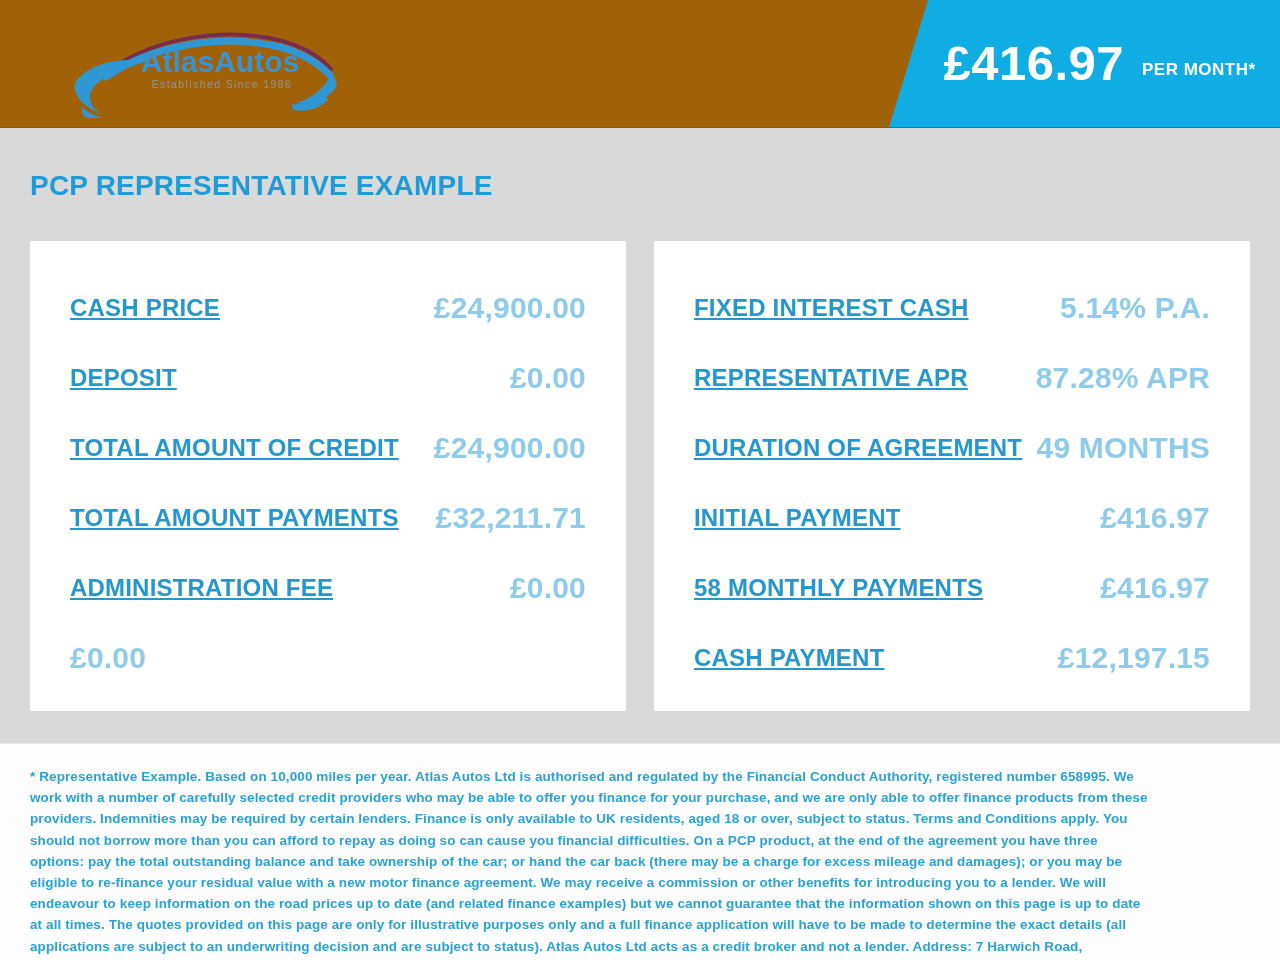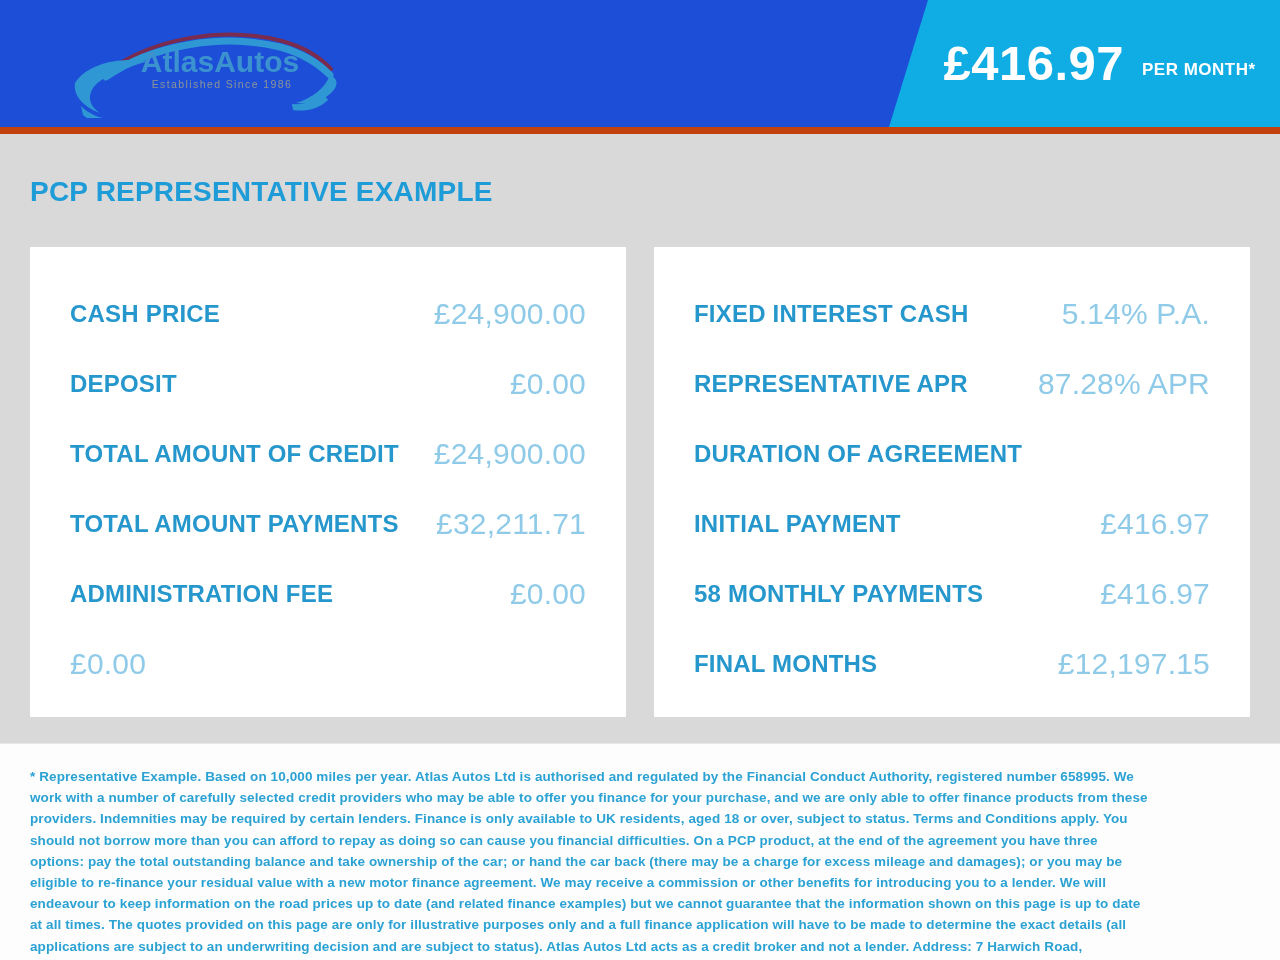--- a/index.html
+++ b/index.html
@@ -8,21 +8,21 @@
     font-family: "Liberation Sans", "DejaVu Sans", sans-serif;
     background: #ffffff;
     position: relative;
     overflow: hidden;
   }
   .page { position: absolute; inset: 0; width: 1280px; height: 960px; background: #fdfdfd; }
 
   
   .header {
     position: absolute; left: 0; top: 0; width: 1280px; height: 127px;
-    background: #1d4ed8;
+    background: #a16207;
   }
   .logo {
     position: absolute; left: 72px; top: 20px; width: 280px; height: 98px;
     cursor: pointer;
   }
   .logo svg { width: 100%; height: 100%; display: block; }
 
   .banner {
     position: absolute; right: 0; top: 0; width: 391px; height: 127px;
     background: #10ACE4;
@@ -35,42 +35,43 @@
     line-height: 127px;
   }
   .banner-period {
     font-size: 17px; font-weight: 700; letter-spacing: 0.5px;
     margin-left: 18px; position: relative; top: -5px; margin-top: 37px;
   }
 
   
   .gray-body {
     position: absolute; left: 0; top: 127px; width: 1280px; height: 616px;
-    background: #D9D9D9; border-top: 7px solid #c2410c;
+    background: #D9D9D9; border-top: 1px solid #c2410c;
   }
   .page-title {
     position: absolute; left: 30px; top: 42px;
     font-size: 28px; font-weight: 700; color: #1E9CD8; letter-spacing: 0.2px;
   }
   .panel {
     position: absolute; top: 113px; width: 596px; height: 470px;
     background: #ffffff; padding: 32px 40px 0 40px;
   }
   .panel.left  { left: 30px; }
   .panel.right { left: 654px; }
   .finance-row {
     height: 70px; display: flex; justify-content: space-between;
     align-items: center;
   }
   .finance-label {
     font-size: 24px; font-weight: 700; color: #2697CC; letter-spacing: 0.2px;
     white-space: nowrap;
+    text-decoration: underline;
   }
   .finance-value {
-    font-size: 30px; font-weight: 400; color: #8FCBE8; letter-spacing: 0.2px;
+    font-size: 30px; font-weight: 700; color: #8FCBE8; letter-spacing: 0.2px;
     white-space: nowrap;
   }
 
   
   .footer {
     position: absolute; left: 0; top: 743px; width: 1280px; height: 217px;
     background: #fdfdfd; border-top: 1px solid #e8e8e8;
   }
   .disclaimer {
     position: absolute; left: 30px; top: 22px; width: 1118px;
@@ -144,31 +145,32 @@
       <div class="finance-row">
         <span class="finance-label">FIXED INTEREST CASH</span>
         <span class="finance-value">5.14% P.A.</span>
       </div>
       <div class="finance-row">
         <span class="finance-label">REPRESENTATIVE APR</span>
         <span class="finance-value">87.28% APR</span>
       </div>
       <div class="finance-row">
         <span class="finance-label">DURATION OF AGREEMENT</span>
+        <span class="finance-value">49 MONTHS</span>
       </div>
       <div class="finance-row">
         <span class="finance-label">INITIAL PAYMENT</span>
         <span class="finance-value">£416.97</span>
       </div>
       <div class="finance-row">
         <span class="finance-label">58 MONTHLY PAYMENTS</span>
         <span class="finance-value">£416.97</span>
       </div>
       <div class="finance-row">
-        <span class="finance-label">FINAL MONTHS</span>
+        <span class="finance-label">CASH PAYMENT</span>
         <span class="finance-value">£12,197.15</span>
       </div>
     </div>
   </div>
 
   <div class="footer">
     <div class="disclaimer">* Representative Example. Based on 10,000 miles per year. Atlas Autos Ltd is authorised and regulated by the Financial Conduct Authority, registered number 658995. We work with a number of carefully selected credit providers who may be able to offer you finance for your purchase, and we are only able to offer finance products from these providers. Indemnities may be required by certain lenders. Finance is only available to UK residents, aged 18 or over, subject to status. Terms and Conditions apply. You should not borrow more than you can afford to repay as doing so can cause you financial difficulties. On a PCP product, at the end of the agreement you have three options: pay the total outstanding balance and take ownership of the car; or hand the car back (there may be a charge for excess mileage and damages); or you may be eligible to re-finance your residual value with a new motor finance agreement. We may receive a commission or other benefits for introducing you to a lender. We will endeavour to keep information on the road prices up to date (and related finance examples) but we cannot guarantee that the information shown on this page is up to date at all times. The quotes provided on this page are only for illustrative purposes only and a full finance application will have to be made to determine the exact details (all applications are subject to an underwriting decision and are subject to status). Atlas Autos Ltd acts as a credit broker and not a lender. Address: 7 Harwich Road, Manningtree, CO11 1ND</div>
   </div>
 
 </div>

